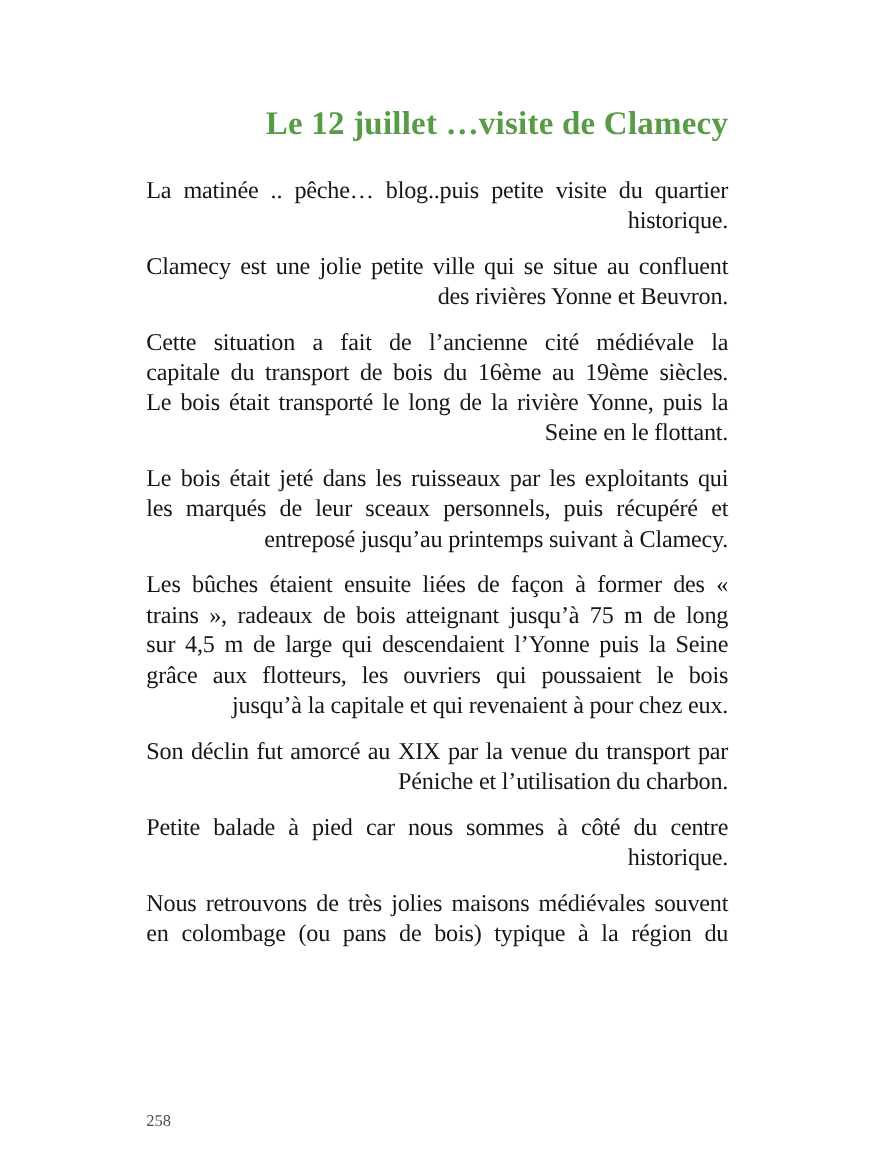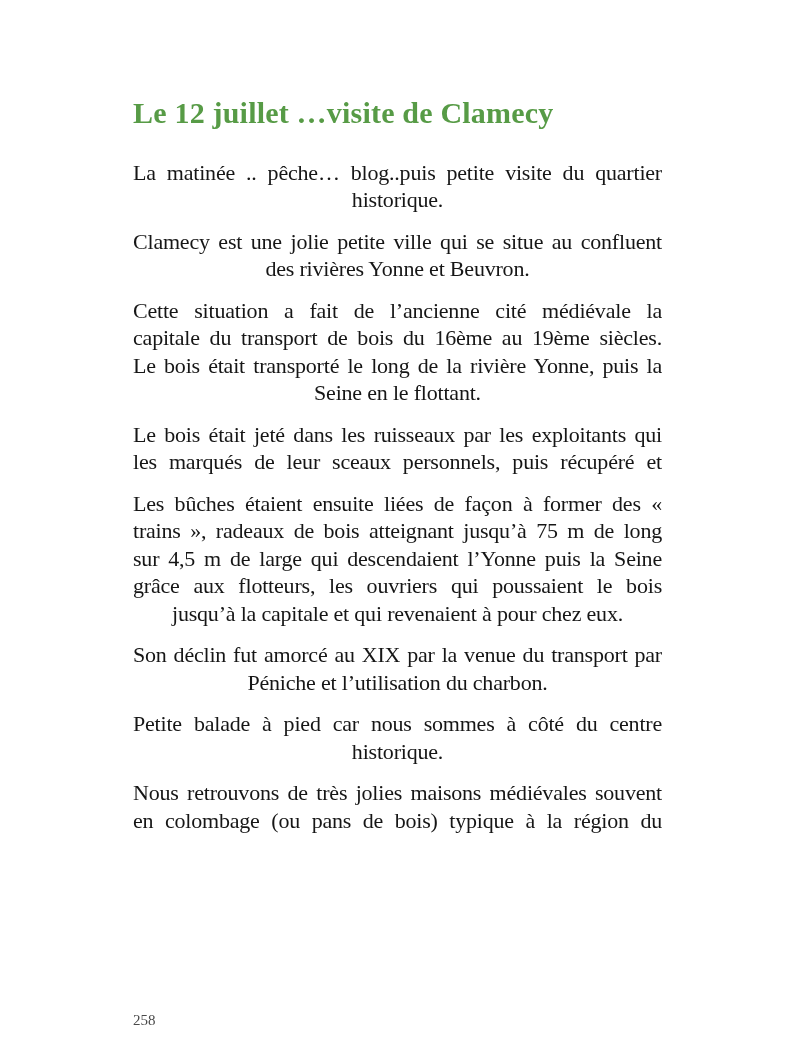--- a/index.html
+++ b/index.html
@@ -22,33 +22,34 @@
     box-sizing: border-box;
     padding: 96px 133px 0 133px;
   }
   .title {
     margin: 0 0 28px 0;
     font-size: 30px;
     font-weight: bold;
     line-height: 1.15;
     color: var(--heading-color, #579b46);
     letter-spacing: 0.2px;
+    text-align: right;
   }
   .content {
     width: 529px;
   }
   .para {
     margin: 0 0 14px 0;
   }
   .line {
     font-size: 22px;
     line-height: 27.5px;
     letter-spacing: -0.2px;
     white-space: normal;
-    text-align: center;
+    text-align: right;
   }
   .line.fill {
     text-align: justify;
     text-align-last: justify;
     text-justify: inter-word;
   }
   .pagenum {
     position: absolute;
     left: 133px;
     width: 529px;
@@ -74,20 +75,21 @@
       </div>
       <div class="para">
         <div class="line fill">Cette situation a fait de l’ancienne cité médiévale la</div>
         <div class="line fill">capitale du transport de bois du 16ème au 19ème siècles.</div>
         <div class="line fill">Le bois était transporté le long de la rivière Yonne, puis la</div>
         <div class="line">Seine en le flottant.</div>
       </div>
       <div class="para">
         <div class="line fill">Le bois était jeté dans les ruisseaux par les exploitants qui</div>
         <div class="line fill">les marqués de leur sceaux personnels, puis récupéré et</div>
+        <div class="line">entreposé jusqu’au printemps suivant à Clamecy.</div>
       </div>
       <div class="para">
         <div class="line fill">Les  bûches étaient ensuite liées de façon à former des «</div>
         <div class="line fill">trains », radeaux de bois atteignant jusqu’à 75 m de long</div>
         <div class="line fill">sur 4,5 m de large qui descendaient l’Yonne puis la Seine</div>
         <div class="line fill">grâce aux flotteurs, les ouvriers qui poussaient le bois</div>
         <div class="line">jusqu’à la capitale et qui revenaient à pour chez eux.</div>
       </div>
       <div class="para">
         <div class="line fill">Son déclin fut amorcé au XIX par la venue du transport par</div>

